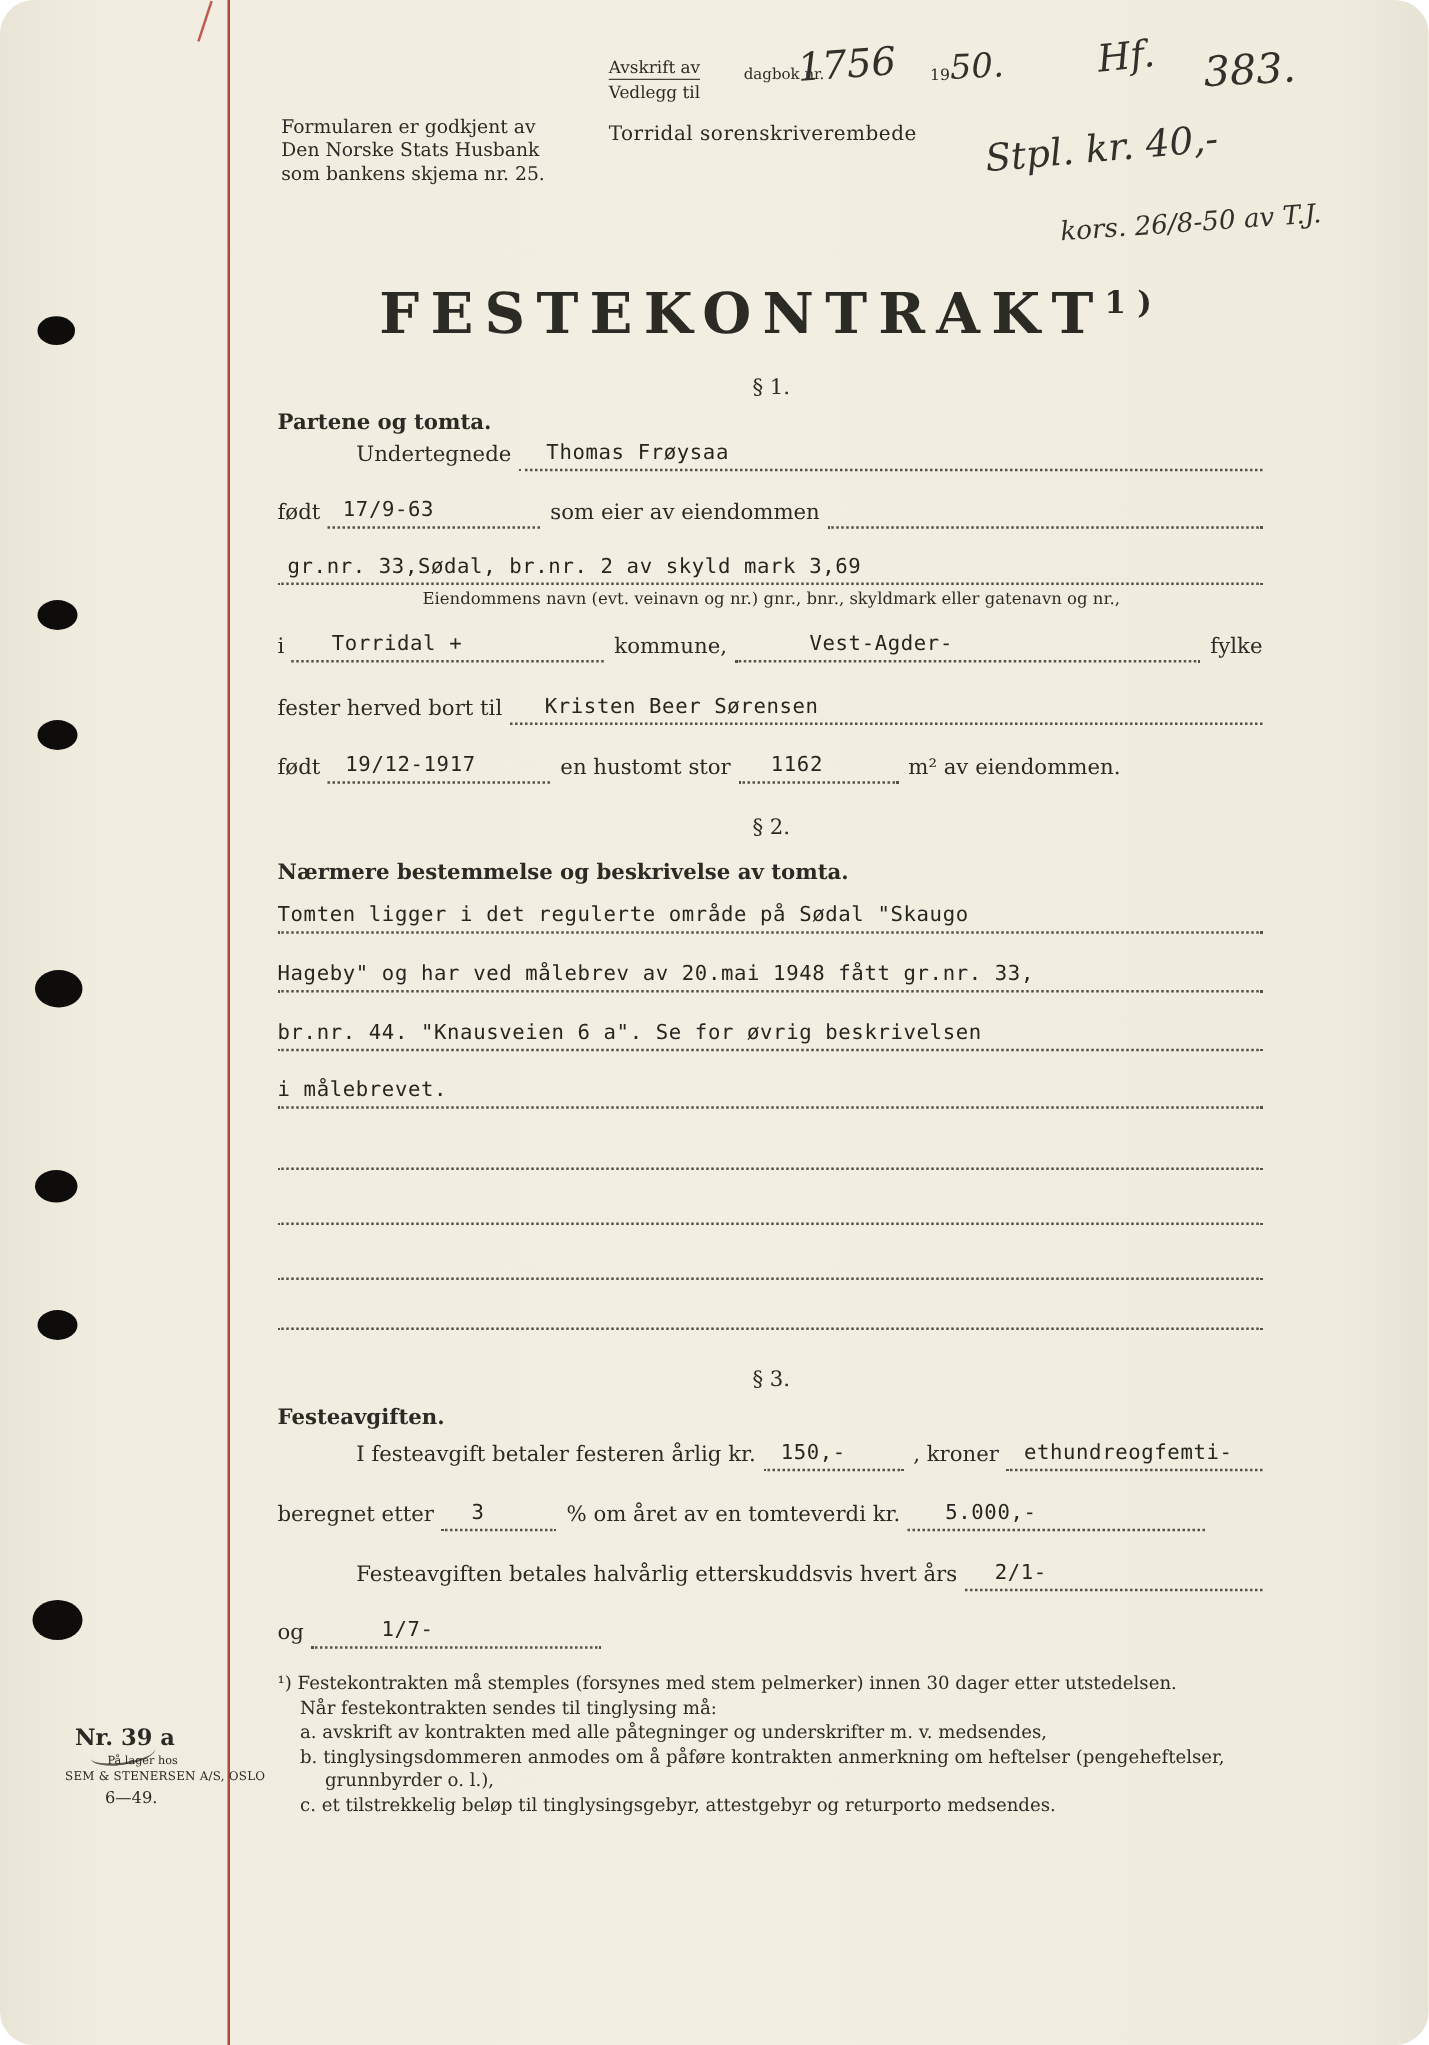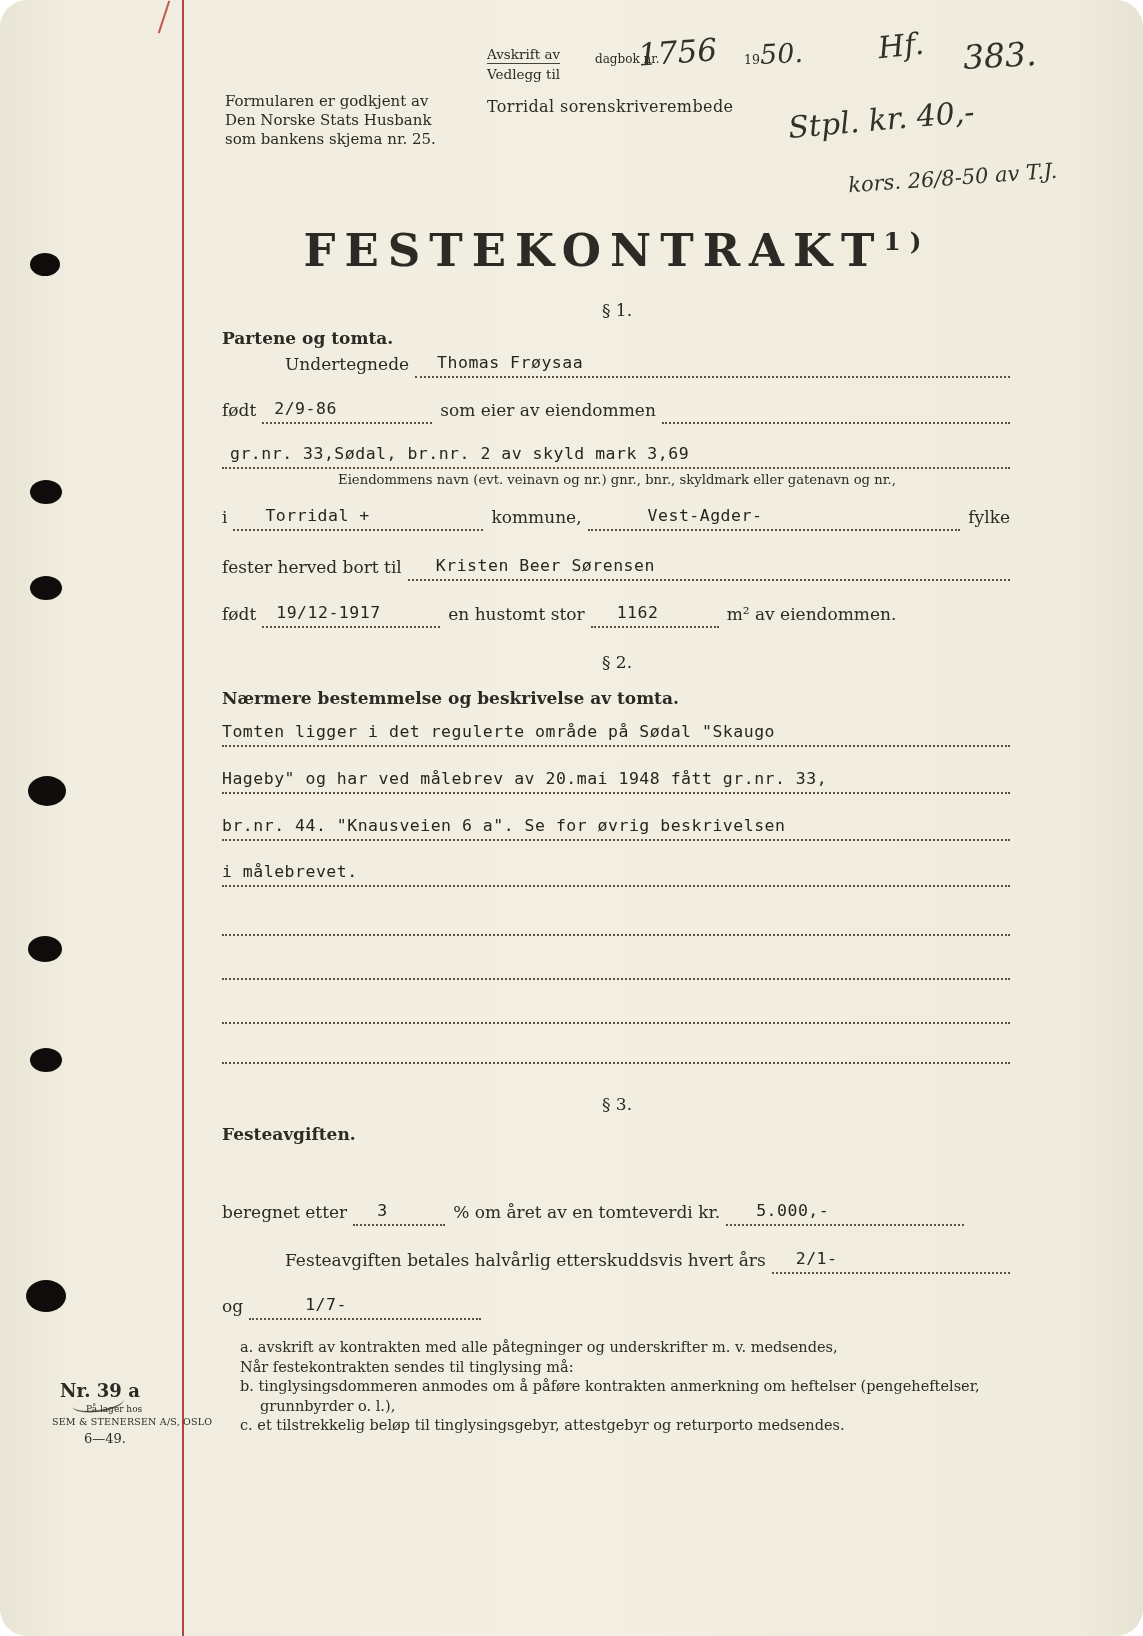--- a/index.html
+++ b/index.html
@@ -68,21 +68,21 @@
   <div class="abs center" style="left:222px;top:300px;width:790px;font-size:17px;">§ 1.</div>
   <div class="abs bold" style="left:222px;top:328px;font-size:17px;">Partene og tomta.</div>
 
   <div class="abs formline" style="left:285px;top:352px;width:725px;">
     <span class="lbl">Undertegnede</span>
     <span class="fill grow"><span class="type" style="padding-left:22px;">Thomas Frøysaa</span></span>
   </div>
 
   <div class="abs formline" style="left:222px;top:398px;width:788px;">
     <span class="lbl">født</span>
-    <span class="fill" style="width:170px;"><span class="type" style="padding-left:12px;">2/9-86</span></span>
+    <span class="fill" style="width:170px;"><span class="type" style="padding-left:12px;">17/9-63</span></span>
     <span class="lbl after">som eier av eiendommen</span>
     <span class="fill grow"></span>
   </div>
 
   <div class="abs formline" style="left:222px;top:443px;width:788px;">
     <span class="fill grow"><span class="type" style="padding-left:8px;">gr.nr. 33,Sødal, br.nr. 2 av skyld mark 3,69</span></span>
   </div>
   <div class="abs center" style="left:222px;top:472px;width:790px;font-size:13.2px;">Eiendommens navn (evt. veinavn og nr.) gnr., bnr., skyldmark eller gatenavn og nr.,</div>
 
   <div class="abs formline" style="left:222px;top:505px;width:788px;">
@@ -115,20 +115,26 @@
   <div class="abs type p2line" style="left:222px;top:862px;width:788px;">i målebrevet.</div>
 
   <div class="abs p2line" style="left:222px;top:912px;width:788px;height:18px;"></div>
   <div class="abs p2line" style="left:222px;top:956px;width:788px;height:18px;"></div>
   <div class="abs p2line" style="left:222px;top:1000px;width:788px;height:18px;"></div>
   <div class="abs p2line" style="left:222px;top:1040px;width:788px;height:18px;"></div>
 
   <div class="abs center" style="left:222px;top:1094px;width:790px;font-size:17px;">§ 3.</div>
   <div class="abs bold" style="left:222px;top:1124px;font-size:17px;">Festeavgiften.</div>
 
+  <div class="abs formline" style="left:285px;top:1152px;width:725px;">
+    <span class="lbl">I festeavgift betaler festeren årlig kr.</span>
+    <span class="fill" style="width:112px;"><span class="type" style="padding-left:14px;">150,-</span></span>
+    <span class="lbl after">, kroner</span>
+    <span class="fill grow"><span class="type" style="padding-left:14px;">ethundreogfemti-</span></span>
+  </div>
 
   <div class="abs formline" style="left:222px;top:1200px;width:788px;">
     <span class="lbl">beregnet etter</span>
     <span class="fill" style="width:92px;"><span class="type" style="padding-left:24px;">3</span></span>
     <span class="lbl after">% om året av en tomteverdi kr.</span>
     <span class="fill" style="width:238px;"><span class="type" style="padding-left:30px;">5.000,-</span></span>
     <span class="nofill"></span>
   </div>
 
   <div class="abs formline" style="left:285px;top:1248px;width:725px;align-items:flex-end;">
@@ -136,22 +142,23 @@
     <span class="fill grow"><span class="type" style="padding-left:24px;">2/1-</span></span>
   </div>
 
   <div class="abs formline" style="left:222px;top:1294px;width:788px;">
     <span class="lbl">og</span>
     <span class="fill" style="width:232px;"><span class="type" style="padding-left:56px;">1/7-</span></span>
     <span class="nofill"></span>
   </div>
 
   <div class="abs foot" style="left:222px;top:1338px;width:792px;">
+    <div>¹) Festekontrakten må stemples (forsynes med stem pelmerker) innen 30 dager etter utstedelsen.</div>
+    <div style="padding-left:18px;">Når festekontrakten sendes til tinglysing må:</div>
     <div style="padding-left:18px;">a. avskrift av kontrakten med alle påtegninger og underskrifter m. v. medsendes,</div>
-    <div style="padding-left:18px;">Når festekontrakten sendes til tinglysing må:</div>
     <div style="padding-left:18px;">b. tinglysingsdommeren anmodes om å påføre kontrakten anmerkning om heftelser (pengeheftelser,</div>
     <div style="padding-left:38px;">grunnbyrder o. l.),</div>
     <div style="padding-left:18px;">c. et tilstrekkelig beløp til tinglysingsgebyr, attestgebyr og returporto medsendes.</div>
   </div>
 
   <div class="abs bold" style="left:60px;top:1380px;font-size:18px;">Nr. 39 a</div>
   <div class="squiggle" style="left:72px;top:1394px;"></div>
   <div class="abs" style="left:86px;top:1404px;font-size:9px;">På lager hos</div>
   <div class="abs" style="left:52px;top:1416px;font-size:9.5px;letter-spacing:.2px;">SEM &amp; STENERSEN A/S, OSLO</div>
   <div class="abs" style="left:84px;top:1431px;font-size:13px;">6—49.</div>

